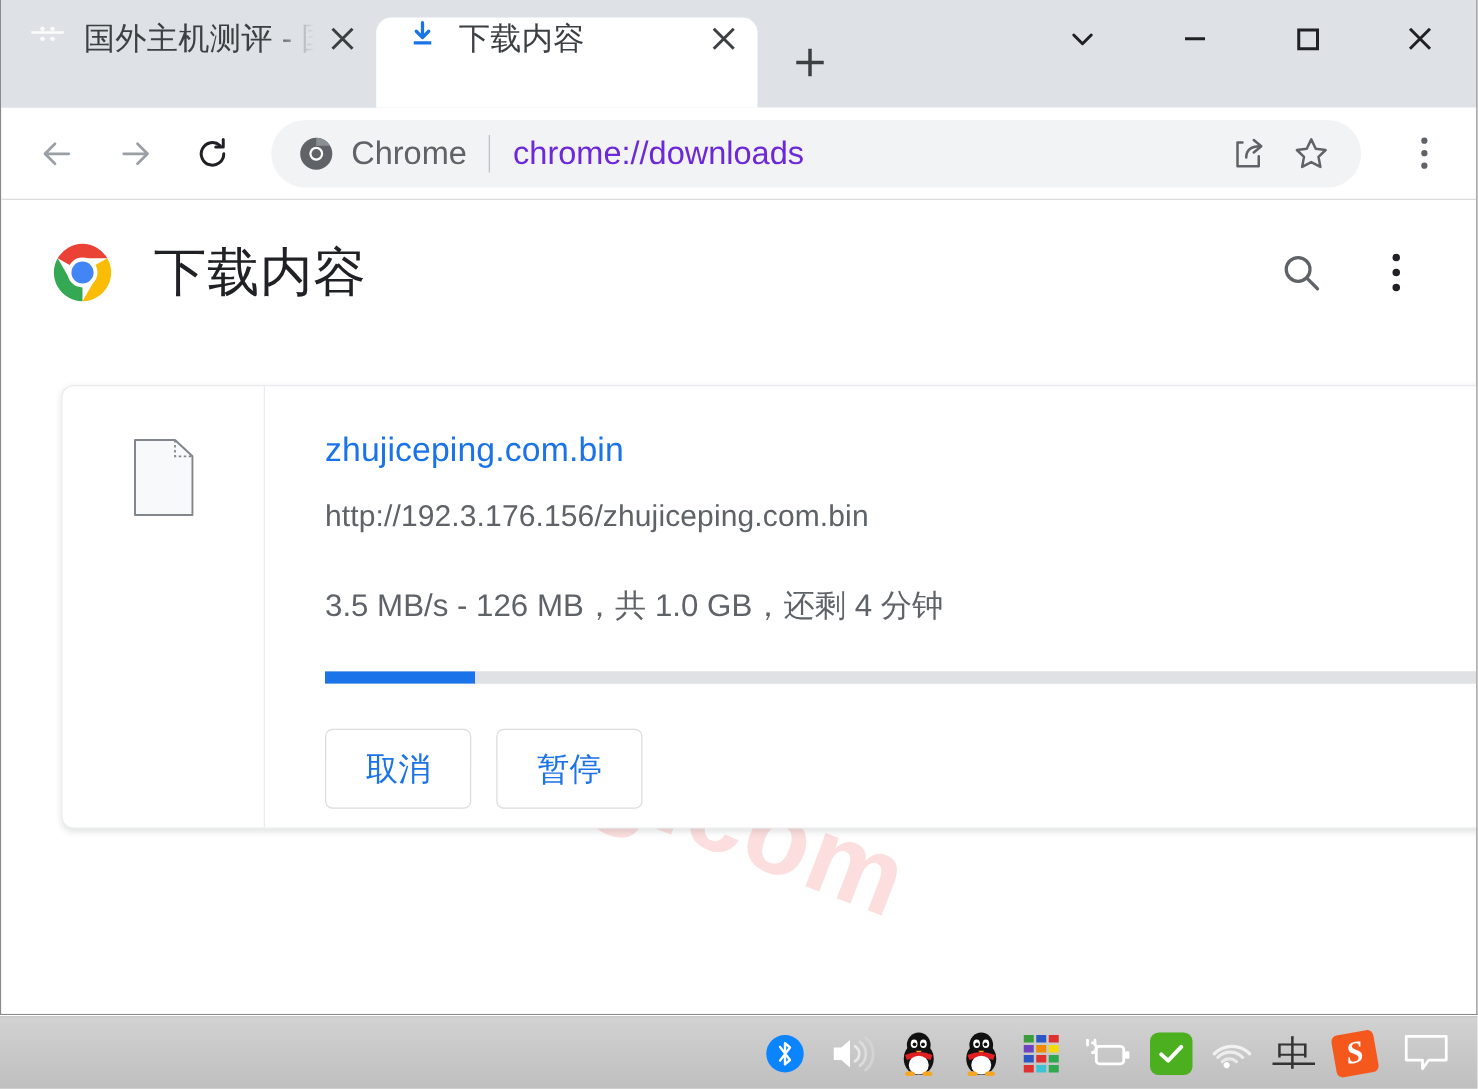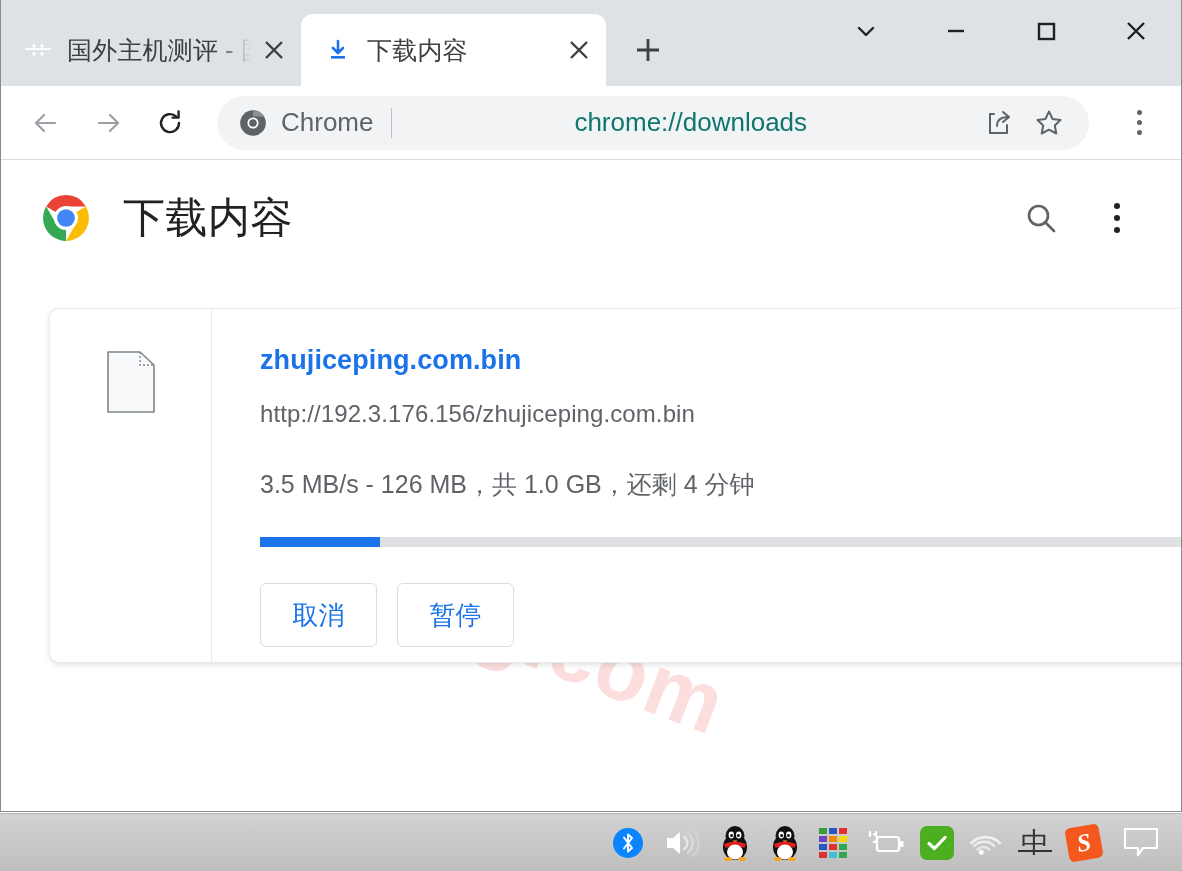--- a/index.html
+++ b/index.html
@@ -25,21 +25,21 @@
     position: relative;
     height: 86px;
     background: #dee1e6;
     display: flex;
     align-items: flex-end;
   }
   .tab {
     position: relative;
     height: 72px;
     display: flex;
-    align-items: center;
+    align-items: flex-start;
     padding: 0 10px 0 24px;
     cursor: default;
   }
   .tab.inactive {
     width: 300px;
     background: #dee1e6;
   }
   .tab.active {
     width: 305px;
     background: #ffffff;
@@ -139,41 +139,40 @@
     flex: 1 1 auto;
     height: 54px;
     background: #f1f3f4;
     border-radius: 27px;
     display: flex;
     align-items: center;
     padding: 0 18px 0 22px;
     margin-left: 12px;
     margin-right: 18px;
     cursor: text;
-    text-align: center;
   }
   .chrome-logo-sm {
     width: 28px; height: 28px;
     flex: 0 0 28px;
     margin-right: 14px;
   }
   .omni-brand {
     font-size: 26px;
     color: #5f6368;
     white-space: nowrap;
   }
   .omni-sep {
     width: 1px; height: 30px;
     background: #bdc1c6;
     margin: 0 18px;
     flex: 0 0 1px;
   }
   .omni-url {
     font-size: 26px;
-    color: #0f766e;
+    color: #6d28d9;
     white-space: nowrap;
     flex: 1 1 auto;
     overflow: hidden;
   }
   .omni-action {
     width: 44px; height: 44px;
     display: flex; align-items: center; justify-content: center;
     margin-left: 6px;
     cursor: pointer;
   }
@@ -278,21 +277,21 @@
   }
   .file-icon {
     width: 48px; height: 62px;
   }
   .dl-body {
     flex: 1 1 auto;
     padding: 36px 0 0 48px;
   }
   .dl-filename {
     font-size: 27px;
-    font-weight: 700;
+    font-weight: 400;
     color: #1a73e8;
     cursor: pointer;
     display: inline-block;
     letter-spacing: .1px;
     text-align: right;
   }
   .dl-url {
     margin-top: 24px;
     font-size: 24px;
     color: #5f6368;

